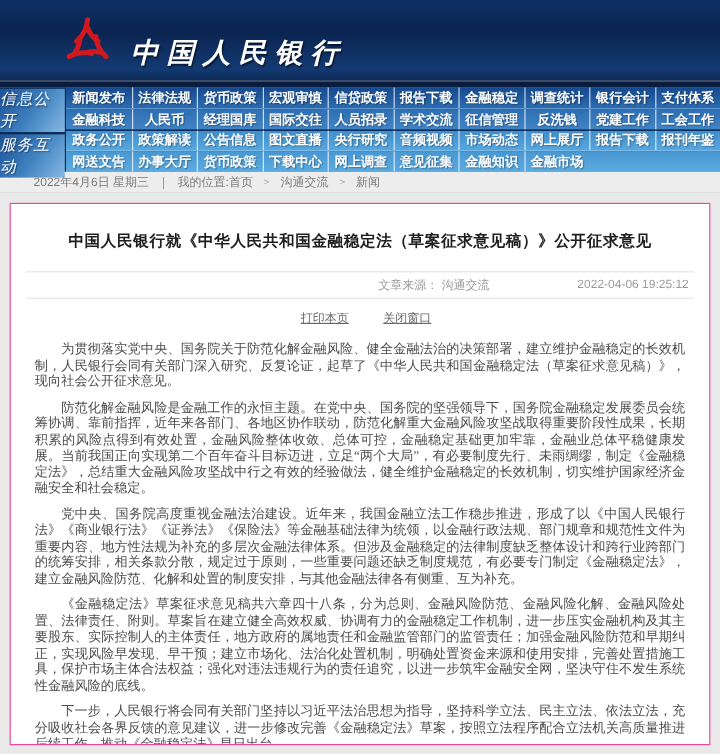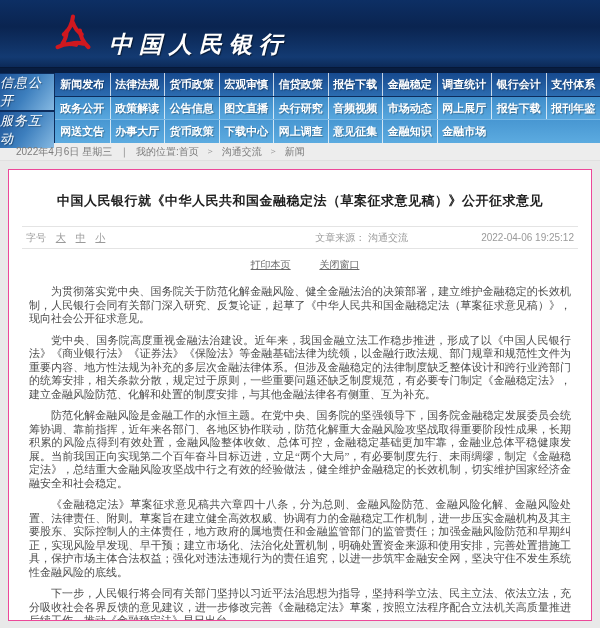--- a/index.html
+++ b/index.html
@@ -46,21 +46,21 @@
   .nav-item {
     flex:0 0 10%; display:flex; align-items:center; justify-content:center;
     color:#ffffff; font-size:11px; font-weight:bold; cursor:pointer;
     border-left:1px solid rgba(255,255,255,.75); text-shadow:1px 1px 1px rgba(0,0,0,.3);
     white-space:nowrap; overflow:hidden;
   }
   .nav-item:first-child { border-left:none; }
 
   
   .breadcrumb {
-    height:18px; display:flex; align-items:center; padding-left:16px;
+    height:18px; display:flex; align-items:center; padding-left:28px;
     background:#ededed; border-bottom:1px solid #e0e0e0;
     font-size:10px; color:#7b7b7b; gap:7px;
   }
   .breadcrumb .crumb { cursor:pointer; }
   .crumb-arrow { color:#999; font-size:9px; }
 
   
   .content {
     margin:8px 8px 0 8px; background:#ffffff; border:1px solid #ec4899;
     height:452px; font-family:"Liberation Serif","DejaVu Serif",serif; overflow:hidden;
@@ -127,20 +127,32 @@
         <span class="nav-item">法律法规</span>
         <span class="nav-item">货币政策</span>
         <span class="nav-item">宏观审慎</span>
         <span class="nav-item">信贷政策</span>
         <span class="nav-item">报告下载</span>
         <span class="nav-item">金融稳定</span>
         <span class="nav-item">调查统计</span>
         <span class="nav-item">银行会计</span>
         <span class="nav-item">支付体系</span>
       </div>
+      <div class="nav-row nav-row-2">
+        <span class="nav-item">金融科技</span>
+        <span class="nav-item">人民币</span>
+        <span class="nav-item">经理国库</span>
+        <span class="nav-item">国际交往</span>
+        <span class="nav-item">人员招录</span>
+        <span class="nav-item">学术交流</span>
+        <span class="nav-item">征信管理</span>
+        <span class="nav-item">反洗钱</span>
+        <span class="nav-item">党建工作</span>
+        <span class="nav-item">工会工作</span>
+      </div>
       <div class="nav-row nav-row-3">
         <span class="nav-item">政务公开</span>
         <span class="nav-item">政策解读</span>
         <span class="nav-item">公告信息</span>
         <span class="nav-item">图文直播</span>
         <span class="nav-item">央行研究</span>
         <span class="nav-item">音频视频</span>
         <span class="nav-item">市场动态</span>
         <span class="nav-item">网上展厅</span>
         <span class="nav-item">报告下载</span>
@@ -166,41 +178,35 @@
     <span class="crumb-arrow">＞</span>
     <span class="crumb">沟通交流</span>
     <span class="crumb-arrow">＞</span>
     <span class="crumb">新闻</span>
   </div>
 
   <div class="content">
     <div class="article-title">中国人民银行就《中华人民共和国金融稳定法（草案征求意见稿）》公开征求意见</div>
 
     <div class="meta">
-      <div class="meta-left">
-        <span>字号</span>
-        <span class="fs-link">大</span>
-        <span class="fs-link">中</span>
-        <span class="fs-link">小</span>
-      </div>
       <div class="meta-center">
         <span>文章来源：</span>
         <span>沟通交流</span>
       </div>
       <div class="meta-right">2022-04-06 19:25:12</div>
     </div>
 
     <div class="toolbar">
       <span class="tool-link">打印本页</span>
       <span class="tool-link">关闭窗口</span>
     </div>
 
     <div class="article-body">
       <p>为贯彻落实党中央、国务院关于防范化解金融风险、健全金融法治的决策部署，建立维护金融稳定的长效机制，人民银行会同有关部门深入研究、反复论证，起草了《中华人民共和国金融稳定法（草案征求意见稿）》，现向社会公开征求意见。</p>
+      <p>防范化解金融风险是金融工作的永恒主题。在党中央、国务院的坚强领导下，国务院金融稳定发展委员会统筹协调、靠前指挥，近年来各部门、各地区协作联动，防范化解重大金融风险攻坚战取得重要阶段性成果，长期积累的风险点得到有效处置，金融风险整体收敛、总体可控，金融稳定基础更加牢靠，金融业总体平稳健康发展。当前我国正向实现第二个百年奋斗目标迈进，立足“两个大局”，有必要制度先行、未雨绸缪，制定《金融稳定法》，总结重大金融风险攻坚战中行之有效的经验做法，健全维护金融稳定的长效机制，切实维护国家经济金融安全和社会稳定。</p>
       <p>党中央、国务院高度重视金融法治建设。近年来，我国金融立法工作稳步推进，形成了以《中国人民银行法》《商业银行法》《证券法》《保险法》等金融基础法律为统领，以金融行政法规、部门规章和规范性文件为重要内容、地方性法规为补充的多层次金融法律体系。但涉及金融稳定的法律制度缺乏整体设计和跨行业跨部门的统筹安排，相关条款分散，规定过于原则，一些重要问题还缺乏制度规范，有必要专门制定《金融稳定法》，建立金融风险防范、化解和处置的制度安排，与其他金融法律各有侧重、互为补充。</p>
-      <p>防范化解金融风险是金融工作的永恒主题。在党中央、国务院的坚强领导下，国务院金融稳定发展委员会统筹协调、靠前指挥，近年来各部门、各地区协作联动，防范化解重大金融风险攻坚战取得重要阶段性成果，长期积累的风险点得到有效处置，金融风险整体收敛、总体可控，金融稳定基础更加牢靠，金融业总体平稳健康发展。当前我国正向实现第二个百年奋斗目标迈进，立足“两个大局”，有必要制度先行、未雨绸缪，制定《金融稳定法》，总结重大金融风险攻坚战中行之有效的经验做法，健全维护金融稳定的长效机制，切实维护国家经济金融安全和社会稳定。</p>
       <p>《金融稳定法》草案征求意见稿共六章四十八条，分为总则、金融风险防范、金融风险化解、金融风险处置、法律责任、附则。草案旨在建立健全高效权威、协调有力的金融稳定工作机制，进一步压实金融机构及其主要股东、实际控制人的主体责任，地方政府的属地责任和金融监管部门的监管责任；加强金融风险防范和早期纠正，实现风险早发现、早干预；建立市场化、法治化处置机制，明确处置资金来源和使用安排，完善处置措施工具，保护市场主体合法权益；强化对违法违规行为的责任追究，以进一步筑牢金融安全网，坚决守住不发生系统性金融风险的底线。</p>
       <p>下一步，人民银行将会同有关部门坚持以习近平法治思想为指导，坚持科学立法、民主立法、依法立法，充分吸收社会各界反馈的意见建议，进一步修改完善《金融稳定法》草案，按照立法程序配合立法机关高质量推进后续工作，推动《金融稳定法》早日出台。</p>
 
     </div>
   </div>
 
 </div>
 
 </body></html>

